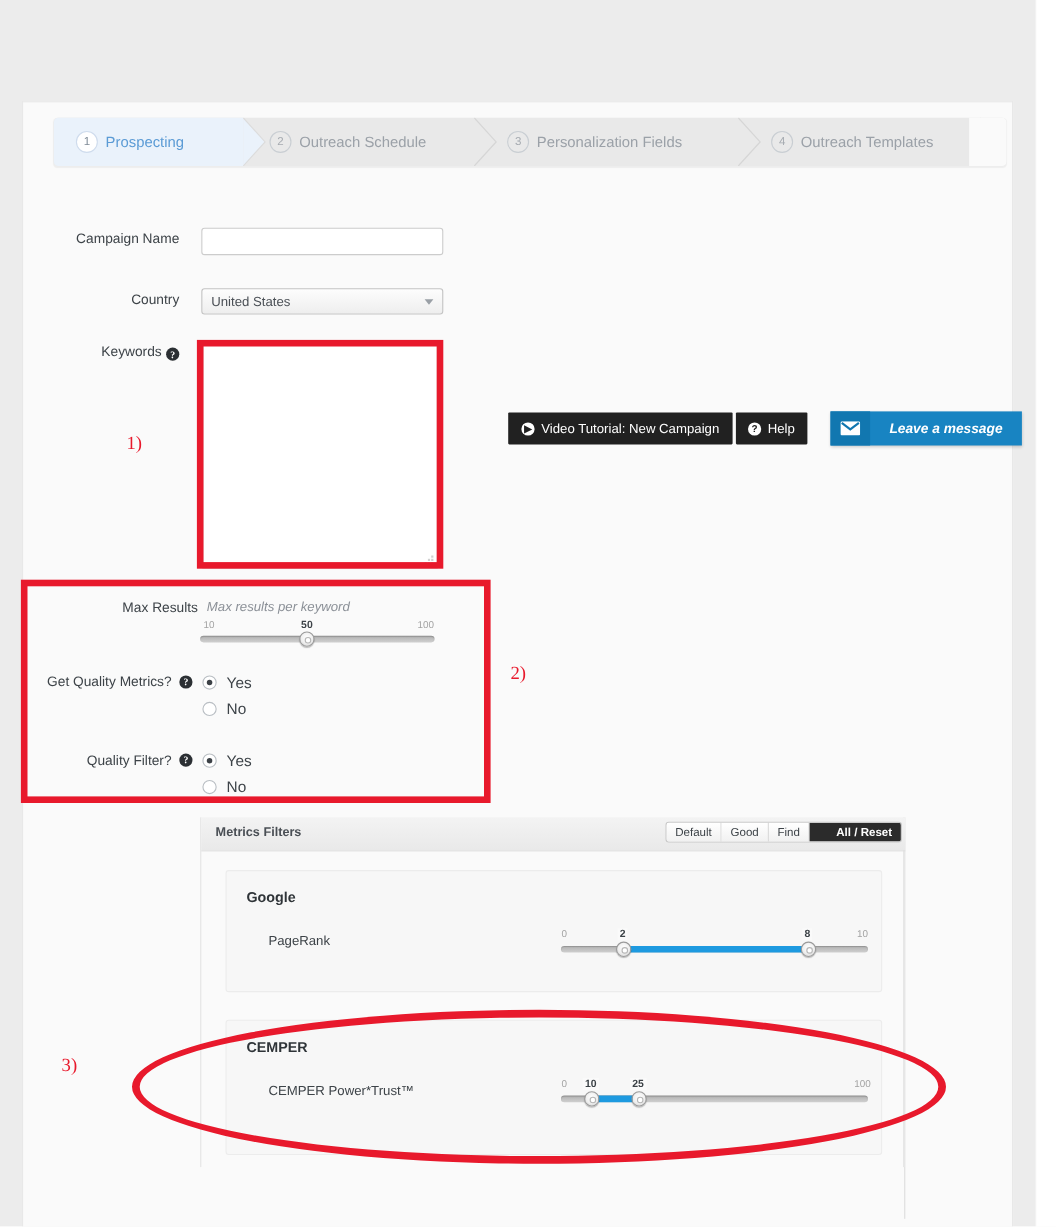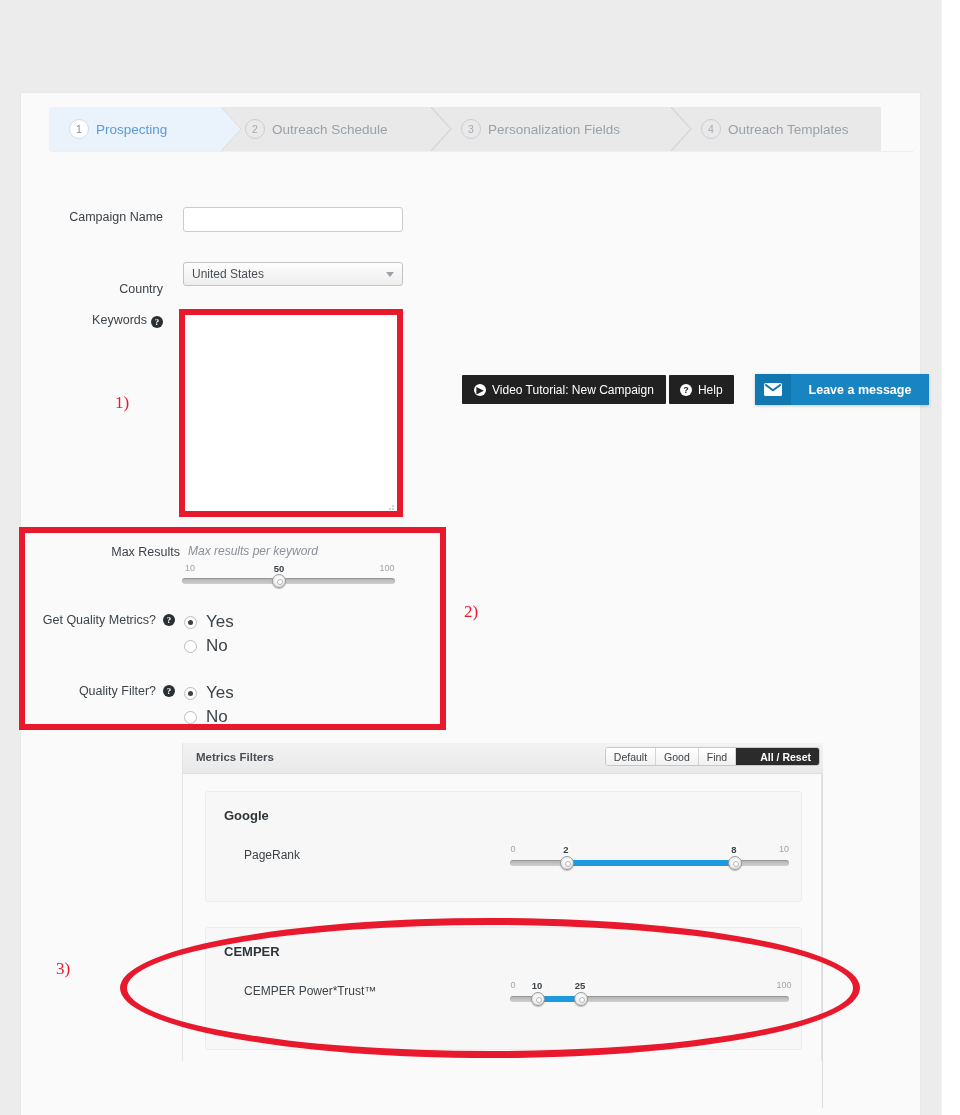--- a/index.html
+++ b/index.html
@@ -161,21 +161,21 @@
   .radio-row { position:absolute; display:flex; align-items:center; }
   .radio {
     width:13px; height:13px; border-radius:50%;
     border:1px solid #b9bec3; background:#fff; margin-right:9px;
     position:relative;
   }
   .radio.on:after {
     content:""; position:absolute; left:3px; top:3px;
     width:5px; height:5px; border-radius:50%; background:#3c4146;
   }
-  .radio-label { font-size:17px; color:#3d4348; }
+  .radio-label { font-size:14px; color:#3d4348; }
 
   
   #metrics-panel {
     position:absolute; left:182px; top:743px; width:640px; height:318px;
     background:#fafafa; border-left:1px solid #e4e4e4; border-right:1px solid #e4e4e4;
   }
   #metrics-head {
     position:absolute; left:0; top:0; width:640px; height:31px;
     background:linear-gradient(to bottom,#f3f3f3,#e9e9e9);
     border-bottom:1px solid #dedede;
@@ -226,20 +226,21 @@
   }
   .circ-icon {
     display:inline-block; width:12px; height:12px; border-radius:50%;
     background:#fff; color:#212121; font-size:9px; font-weight:bold;
     line-height:12px; text-align:center; margin-right:6px;
   }
   #chat-widget {
     position:absolute; left:755px; top:374px; width:174px; height:31px;
     background:#1884c2; display:flex; align-items:center; z-index:30;
     box-shadow:0 1px 3px rgba(0,0,0,.2);
+    font-style:italic;
   }
   #chat-icon-box {
     width:36px; height:31px; background:#1177b0;
     display:flex; align-items:center; justify-content:center;
   }
   #chat-label {
     flex:1; text-align:center; color:#fff; font-size:12.5px; font-weight:bold;
   }
 
   
@@ -314,21 +315,21 @@
       </div>
       <div id="step-tail"></div>
     </div>
 
 
   </div>
 
   <div class="flabel" style="left:20px; top:210px; width:143px;">Campaign Name</div>
   <input id="campaign-name-input" type="text" value="" style="">
 
-  <div class="flabel" style="left:20px; top:265px; width:143px;margin-top:17px;">Country</div>
+  <div class="flabel" style="left:20px; top:265px; width:143px;">Country</div>
   <div id="country-select">
     <span>United States</span>
     <span class="caret"></span>
   </div>
 
   <div class="flabel" style="left:20px; top:313px; width:143px;">
     <span>Keywords</span><span class="help-icon">?</span>
   </div>
   <div id="keywords-textarea">
     <div id="keywords-resize">

